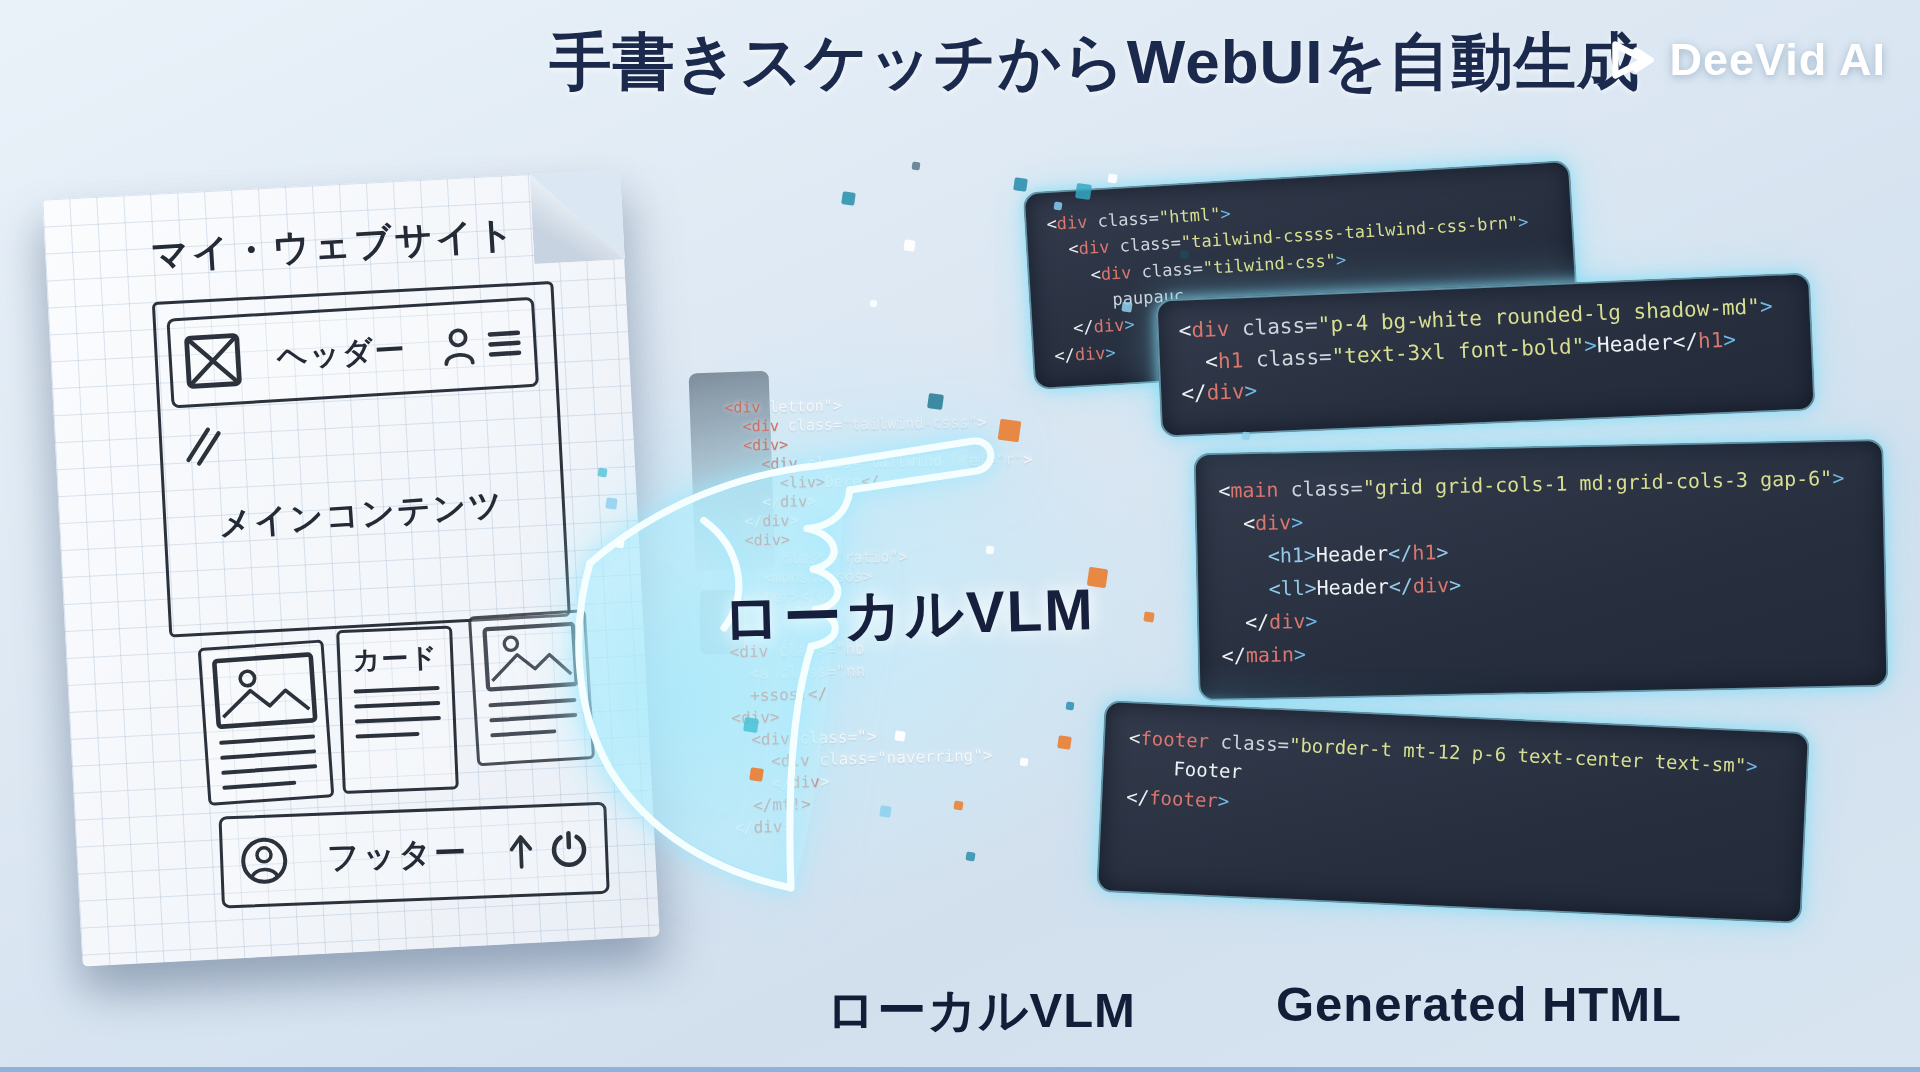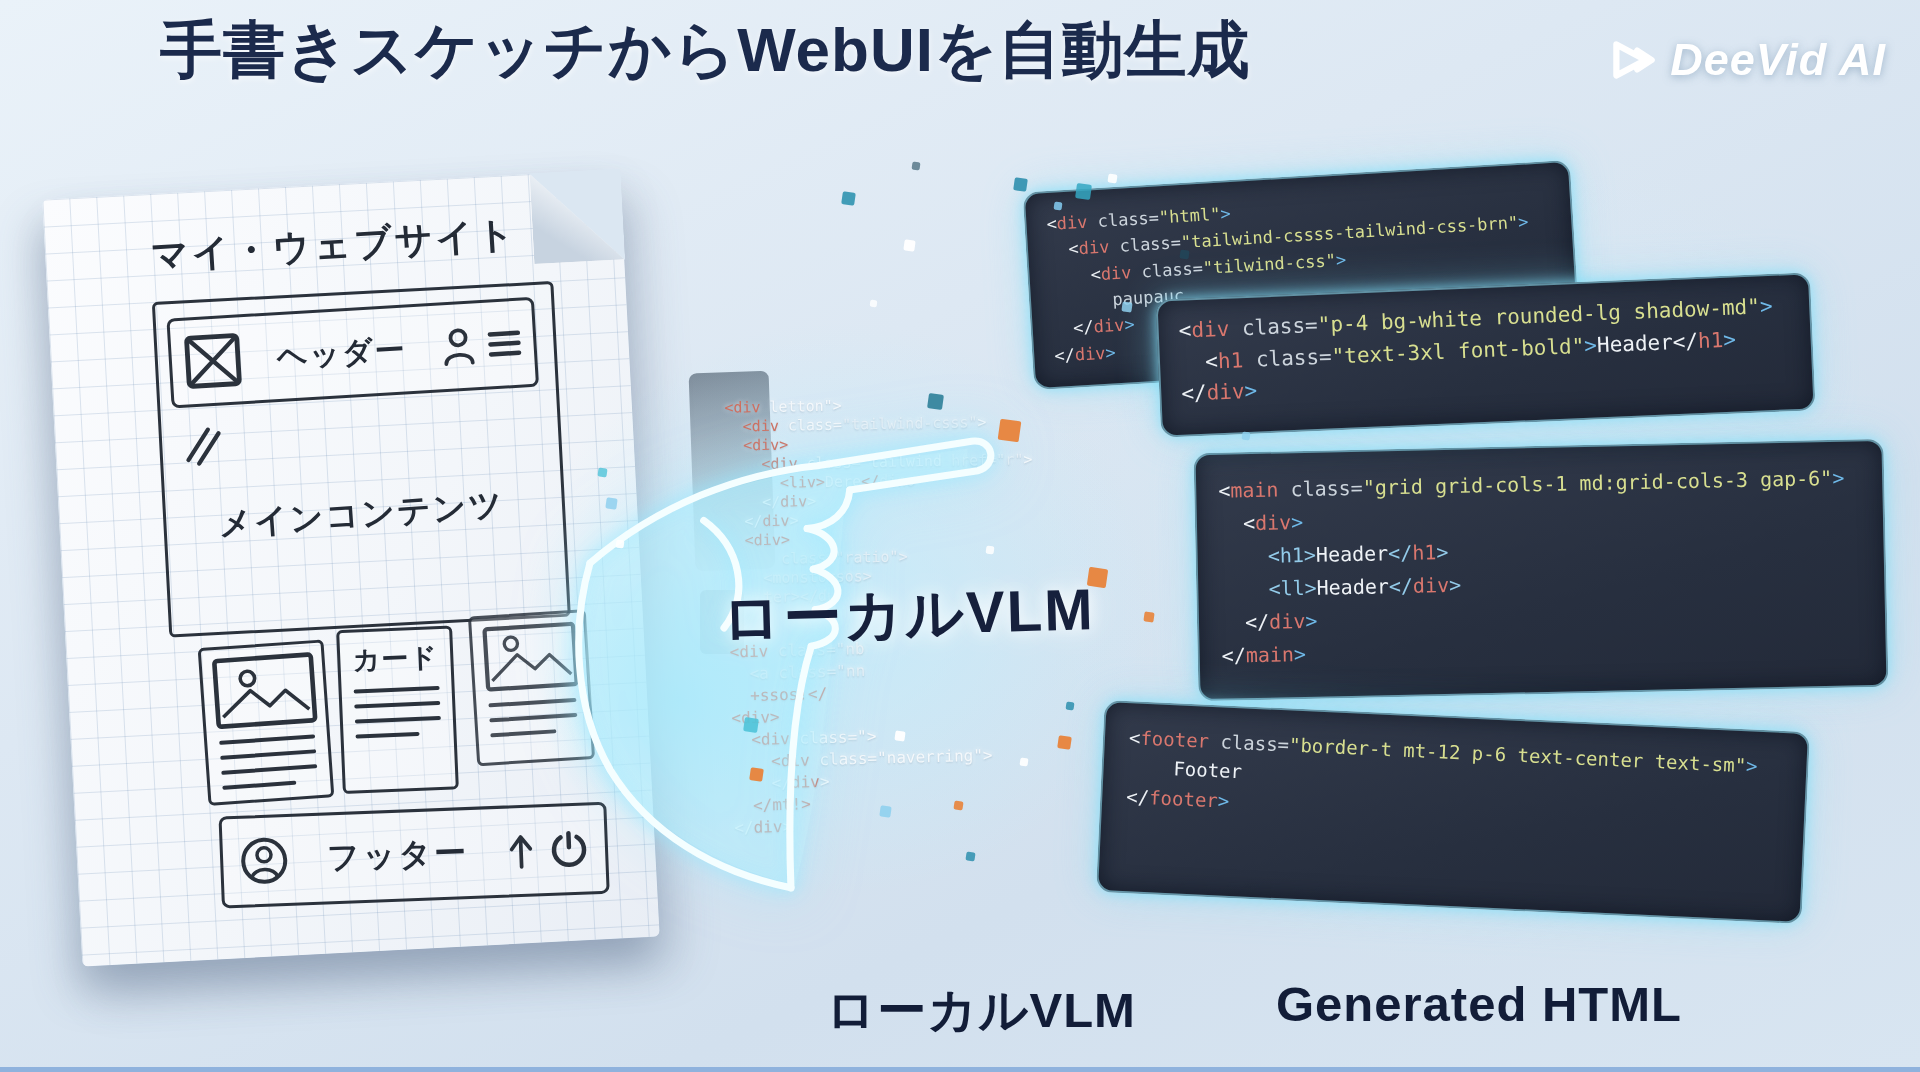--- a/index.html
+++ b/index.html
@@ -16,26 +16,26 @@
   .glow-cards{left:530px;top:550px;width:300px;height:300px;z-index:3;
     background:radial-gradient(circle,rgba(150,228,250,.55) 0%,rgba(150,228,250,0) 65%);}
   .glow-codecol{left:1020px;top:120px;width:900px;height:860px;z-index:1;border-radius:30%;
     background:radial-gradient(ellipse at center,rgba(210,240,252,.35) 0%,rgba(210,240,252,0) 72%);}
   .dark-frag{position:absolute;left:692px;top:372px;width:80px;height:198px;z-index:2;border-radius:8px;
     transform:rotate(-2deg);
     background:linear-gradient(180deg,rgba(28,44,62,.50),rgba(28,44,62,.06));}
   .dark-frag2{position:absolute;left:700px;top:590px;width:44px;height:64px;z-index:2;border-radius:6px;
     background:rgba(28,44,62,.18);}
   
-  .headline{left:160px;top:8px;width:1480px;text-align:left;z-index:9;
+  .headline{left:160px;top:20px;width:1480px;text-align:right;z-index:9;
     font-size:62px;font-weight:900;color:#1b2a4c;letter-spacing:1px;
     text-shadow:0 2px 6px rgba(255,255,255,.65);}
   .watermark{right:34px;top:34px;z-index:10;display:flex;align-items:center;gap:10px;}
   .watermark .wm-text{font-size:45px;font-weight:700;color:#ffffff;
-    text-shadow:0 2px 8px rgba(110,140,170,.55);letter-spacing:1px;font-style:italic;}
+    text-shadow:0 2px 8px rgba(110,140,170,.55);letter-spacing:1px;}
   .caption{z-index:9;font-weight:900;color:#121d38;font-size:49px;letter-spacing:1px;}
   .caption-vlm{left:826px;top:978px;}
   .caption-gen{left:1276px;top:976px;}
   .hand-label{left:722px;top:576px;z-index:7;font-size:58px;font-weight:900;color:#16203c;
     transform:rotate(-1.5deg);letter-spacing:2px;
     text-shadow:0 0 16px rgba(255,255,255,.95),0 0 34px rgba(255,255,255,.7);}
   .bottom-bar{position:absolute;left:0;right:0;bottom:0;height:5px;background:#8fb2dd;z-index:11;}
   
   .paper{left:62px;top:184px;width:578px;height:768px;z-index:2;transform:rotate(-3deg);
     background:

